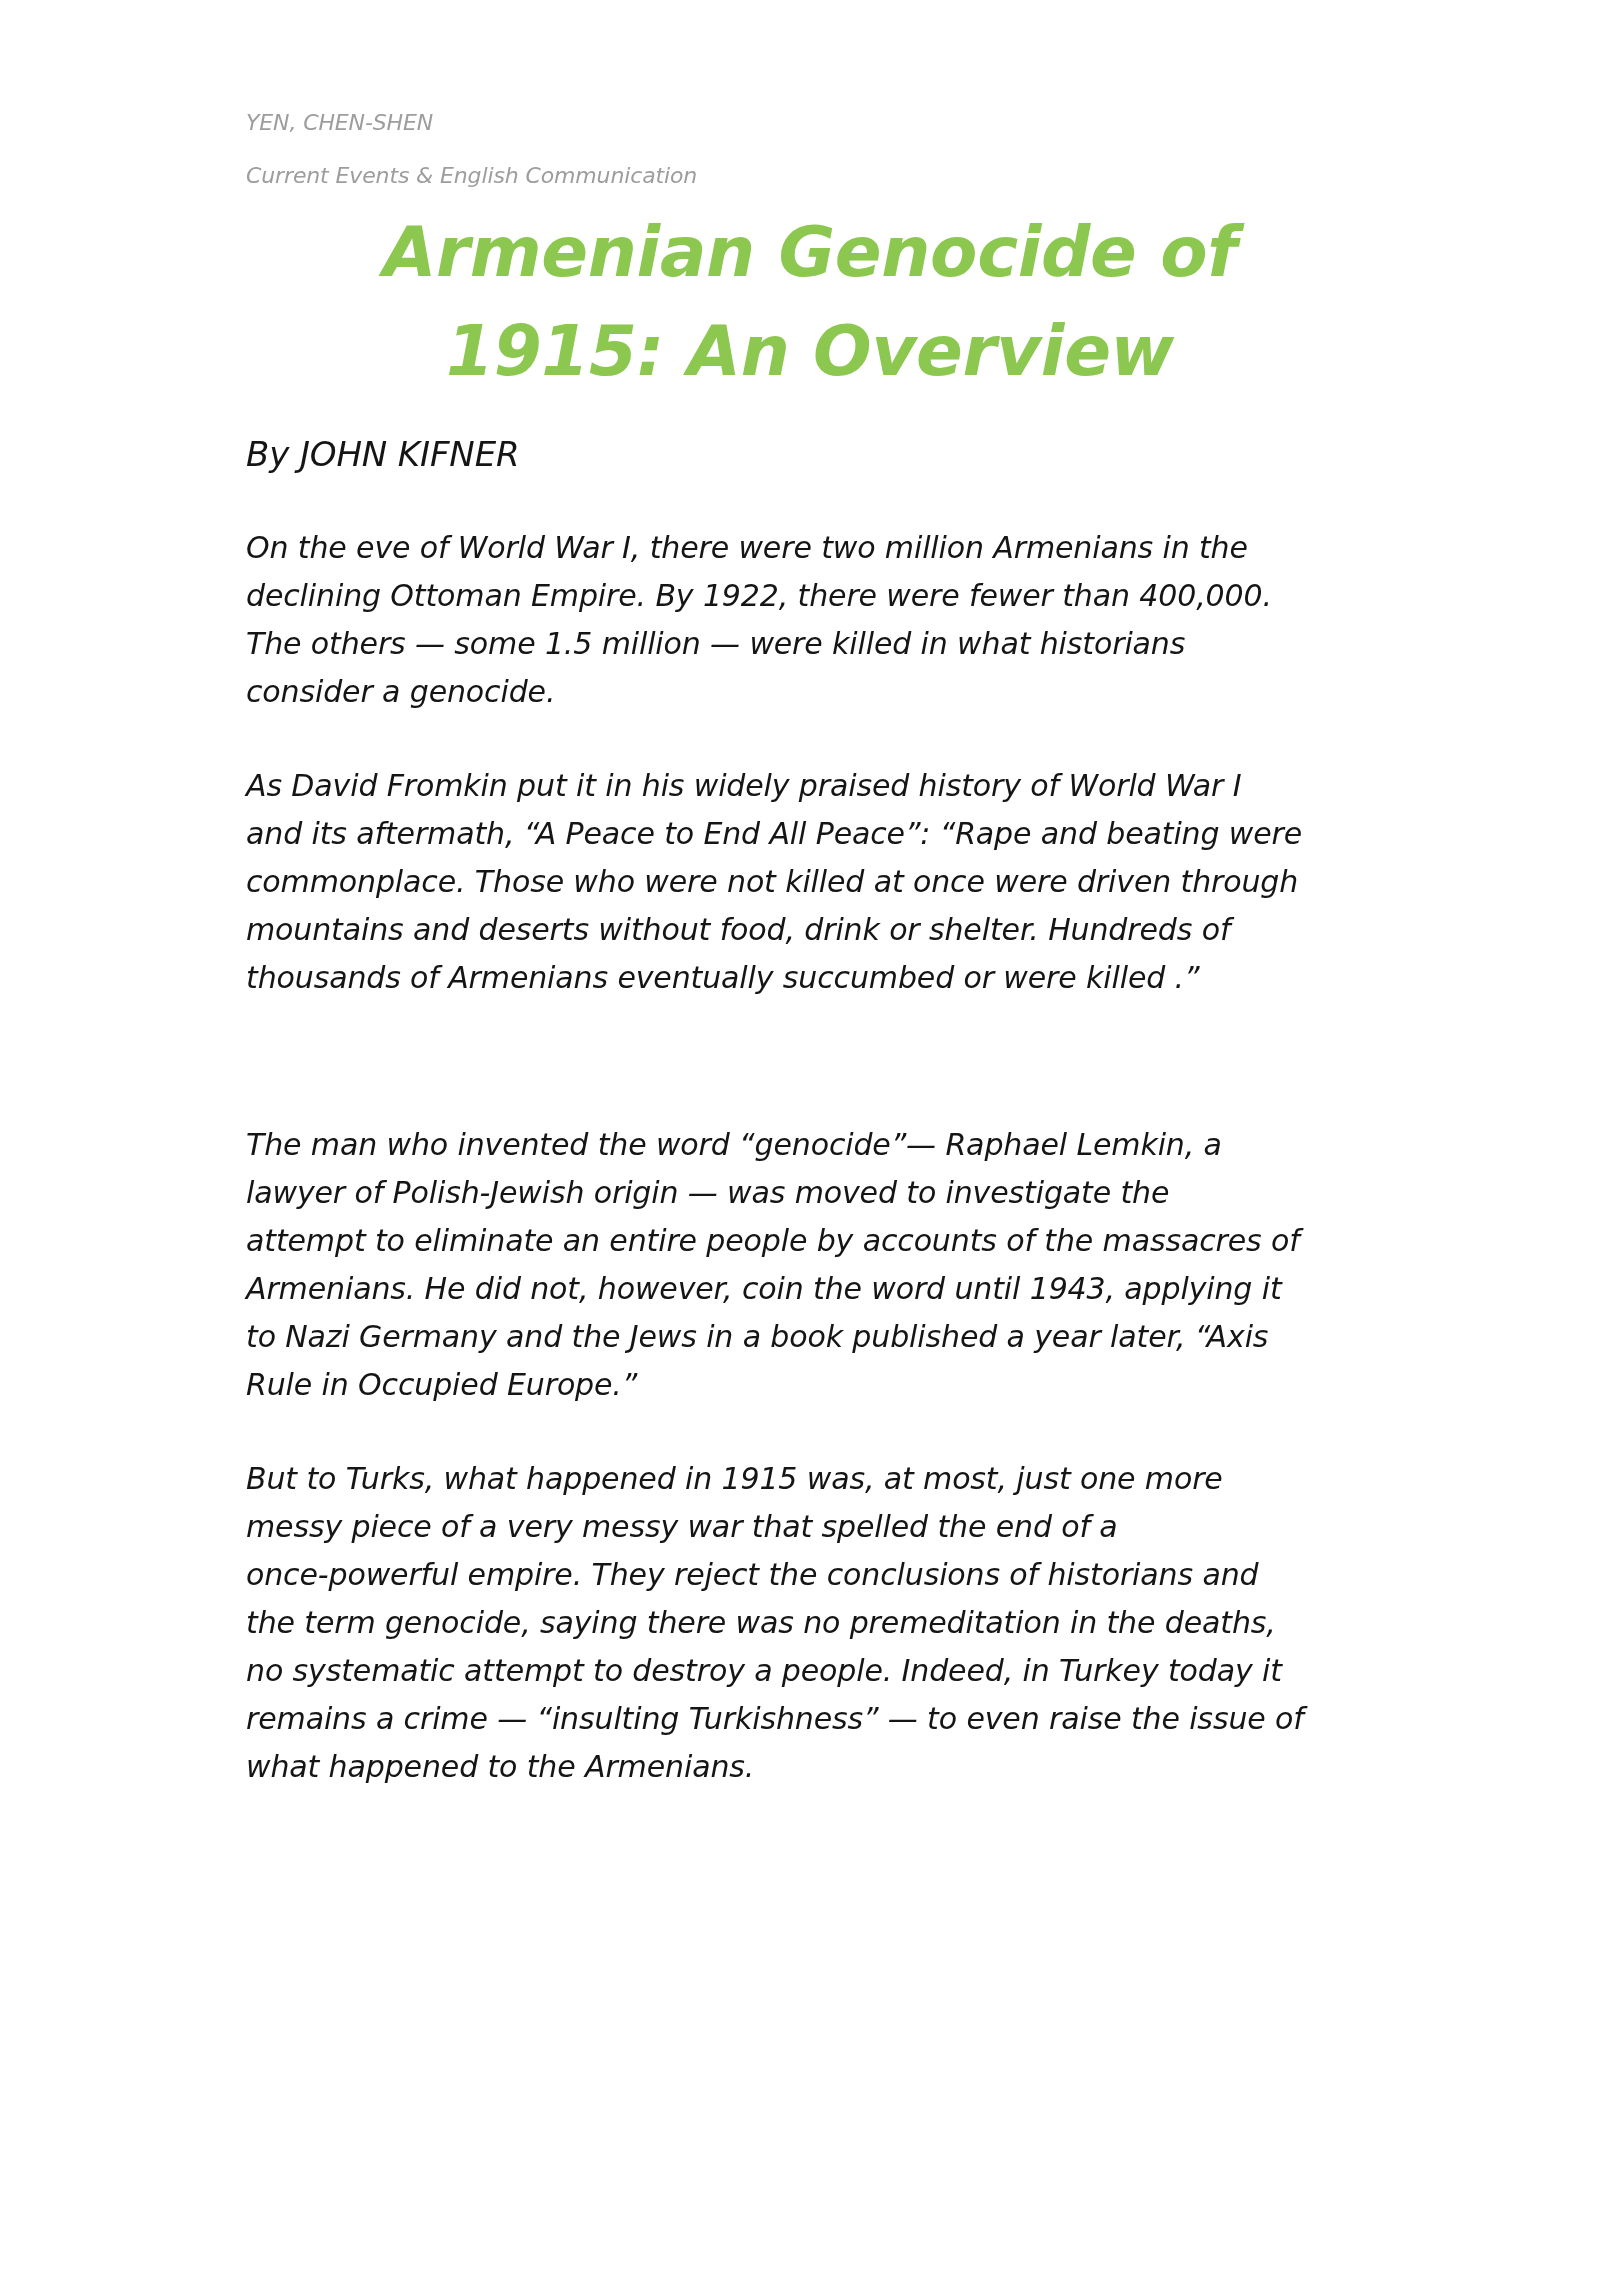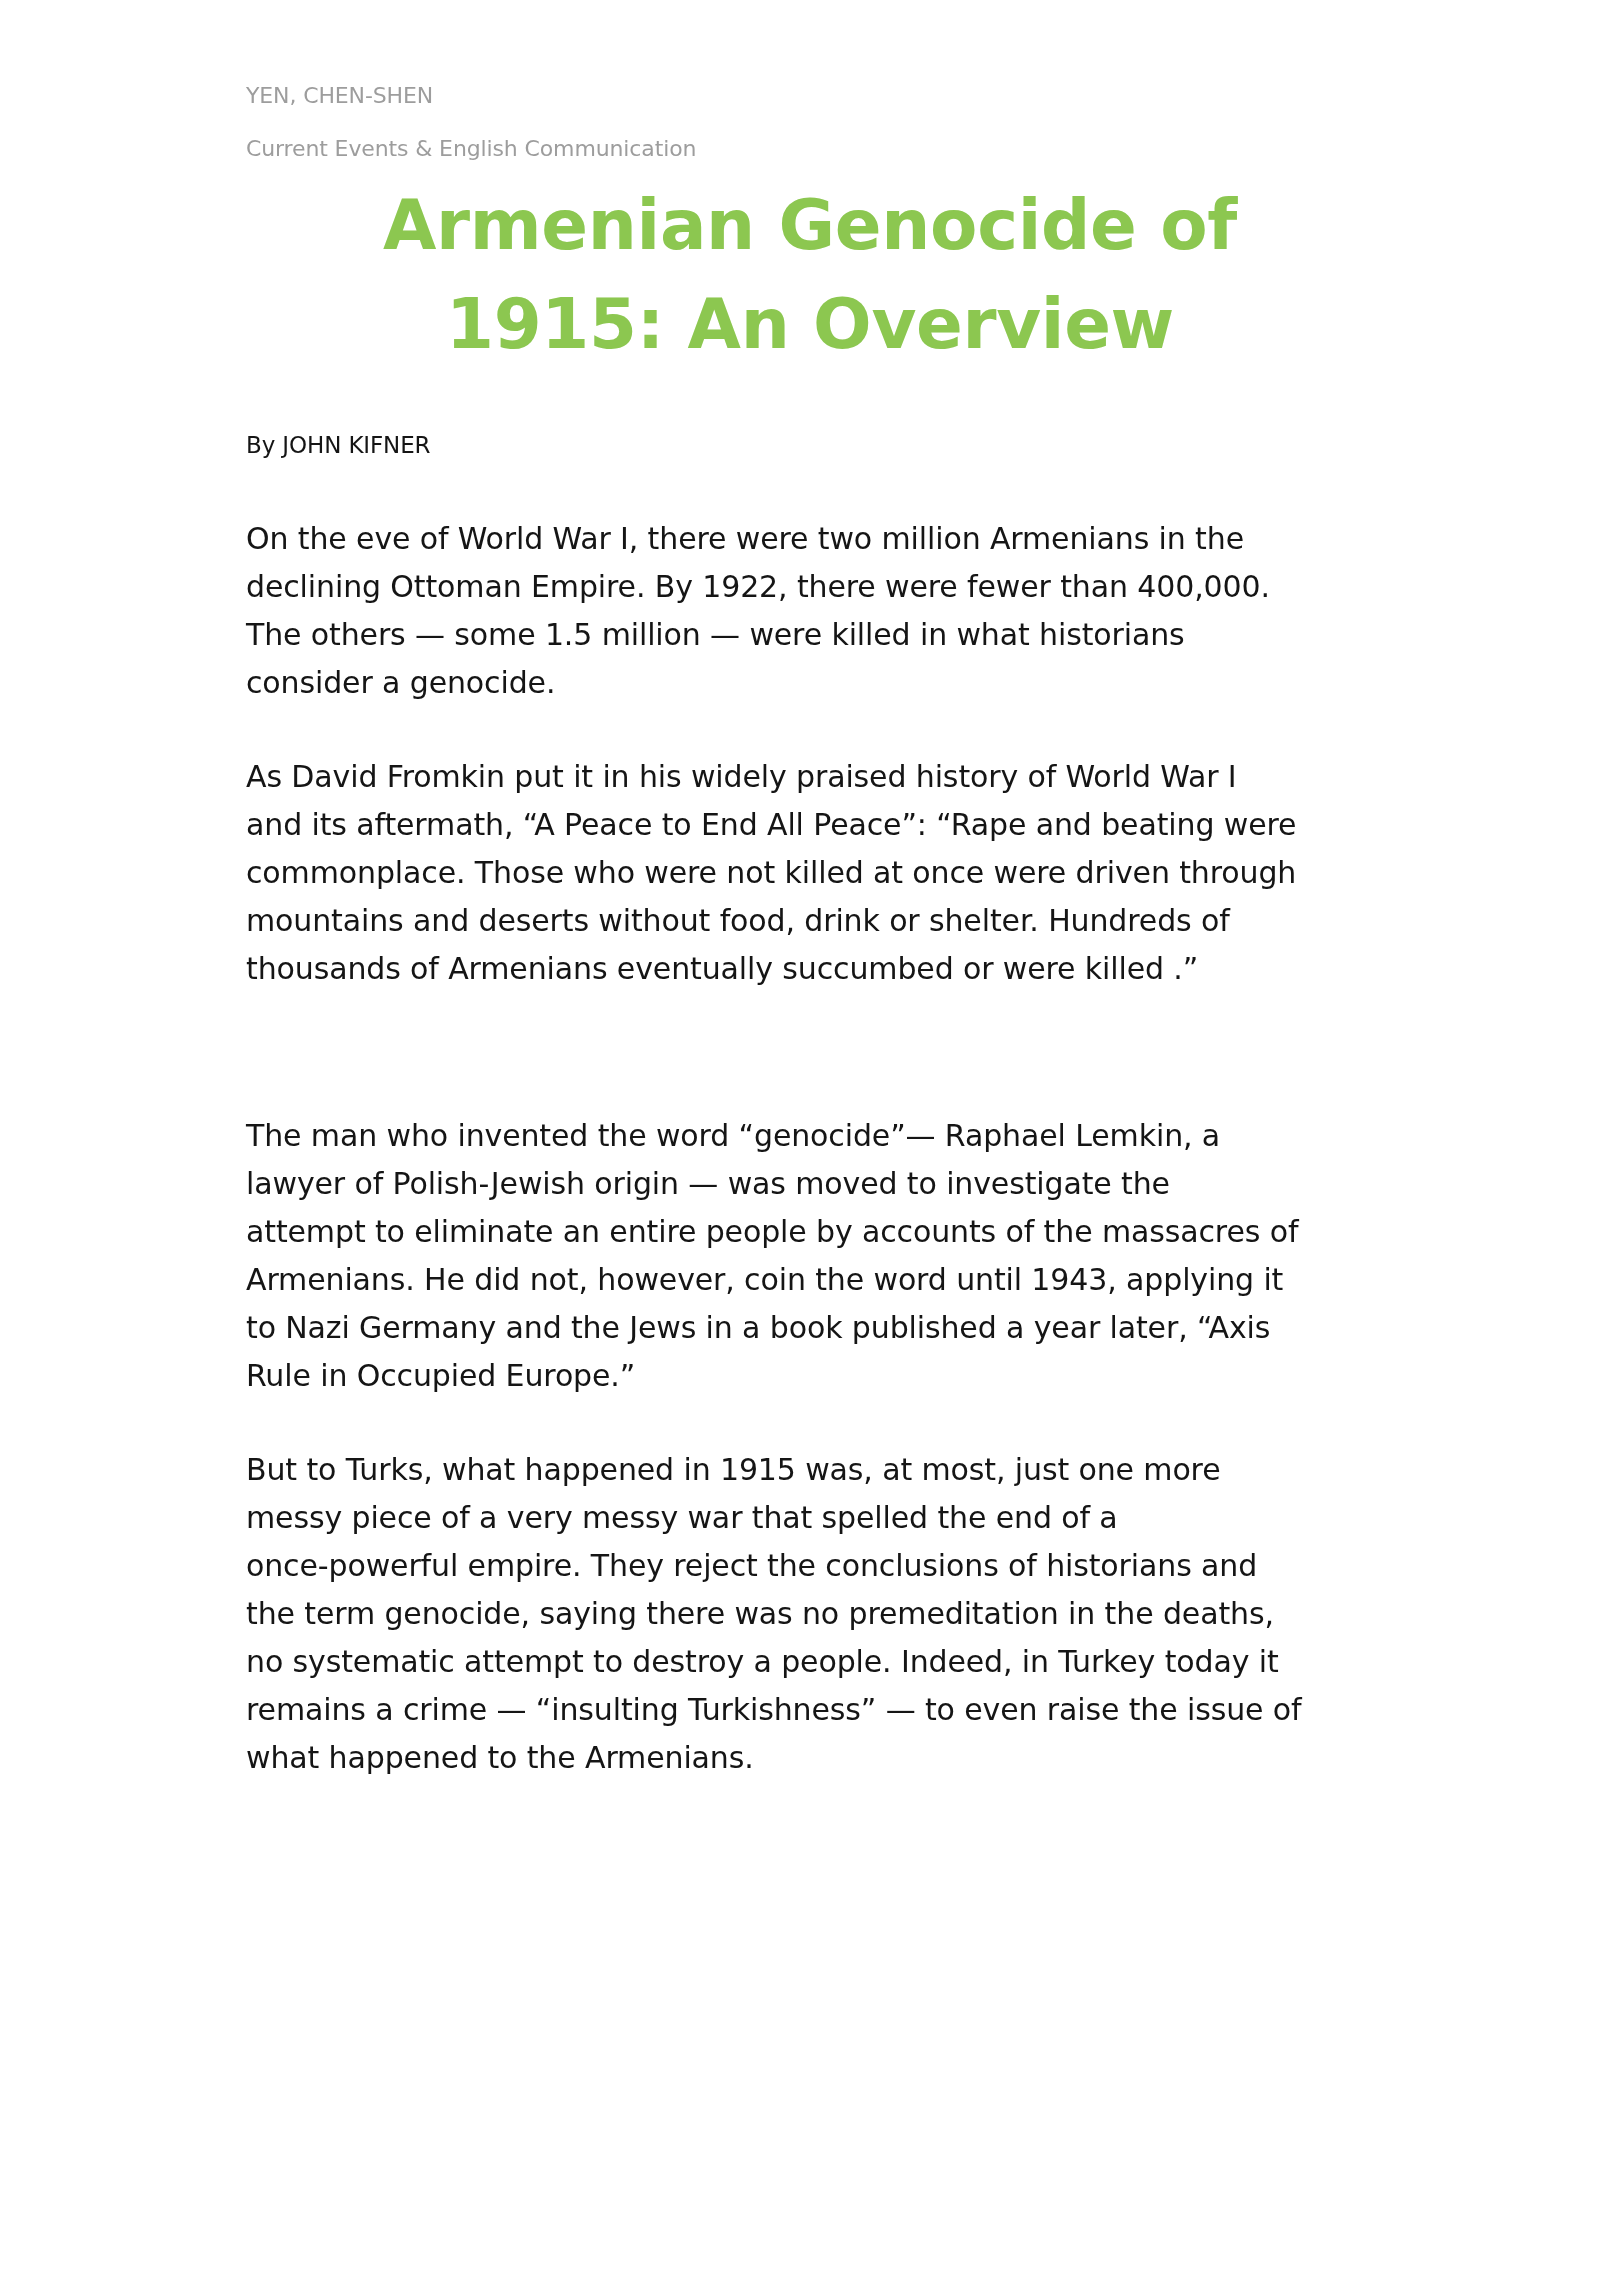--- a/index.html
+++ b/index.html
@@ -9,25 +9,26 @@
   }
   body {
     width: 1623px;
     height: 2295px;
     position: relative;
   }
   .page {
     box-sizing: border-box;
     width: 1583px;
     height: 2295px;
-    padding: 83px 209px 0 246px;
+    padding: 110px 209px 0 246px;
     background: #ffffff;
     font-family: "DejaVu Sans", "Liberation Sans", sans-serif;
     color: #151515;
     letter-spacing: -0.012em;
+    font-style: italic;
   }
   .meta {
     font-size: 22px;
     line-height: 26px;
     color: #9d9d9d;
     margin: 0 0 27px 0;
     font-weight: 400;
   }
   .meta.course {
     margin-bottom: 12px;
@@ -36,22 +37,22 @@
     font-size: 69px;
     font-weight: 700;
     line-height: 99px;
     color: #8cc750;
     margin: 13.7px 0 0 0;
     white-space: pre-line;
     letter-spacing: -0.005em;
     text-align: center;
   }
   .byline {
-    margin-top: 47px;
-    font-size: 23px;
+    margin-top: 29px;
+    font-size: 34px;
     line-height: 48px;
     font-weight: 400;
   }
   .date {
     font-size: 27px;
     line-height: 48px;
     font-weight: 400;
   }
   .para {
     font-size: 30px;

